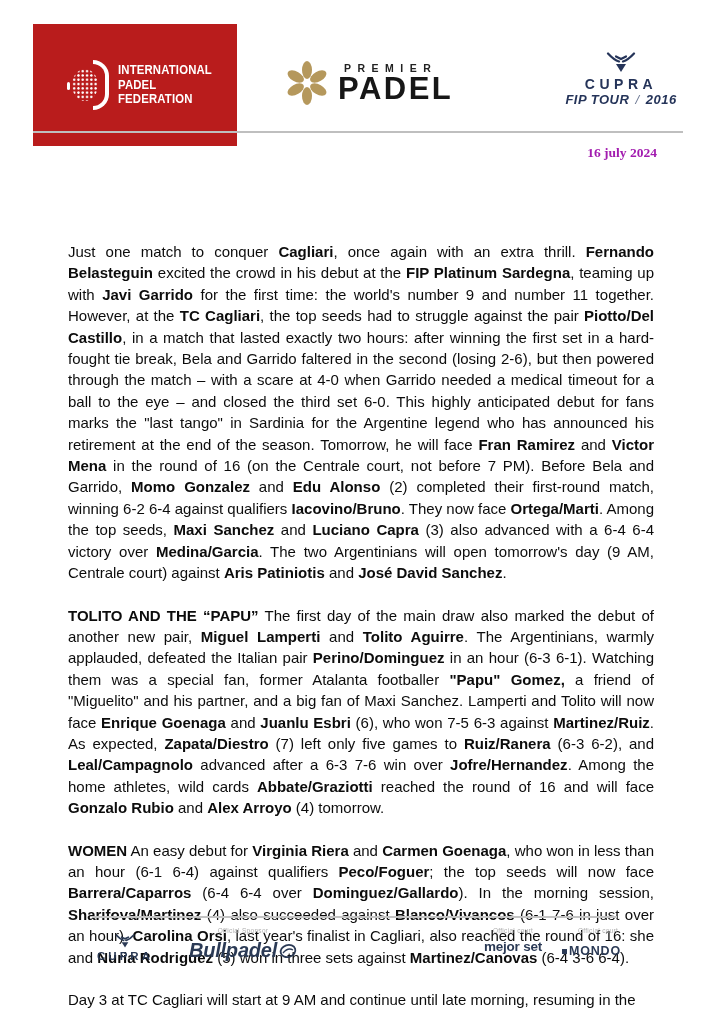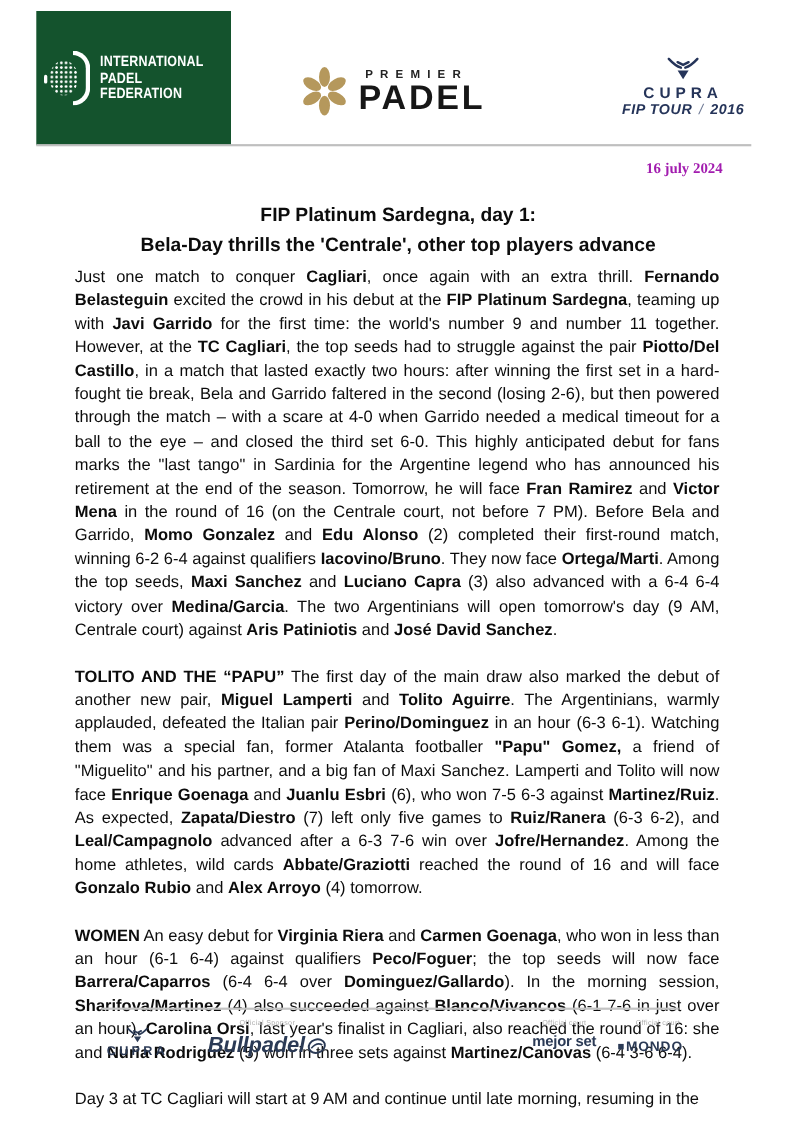--- a/index.html
+++ b/index.html
@@ -1,32 +1,32 @@
 <!DOCTYPE html>
 <html><head>
 <meta charset="utf-8">
 <style>
   html,body{margin:0;padding:0;background:#ffffff;}
   .page{position:relative;width:724px;height:1024px;background:#ffffff;overflow:hidden;
         font-family:"Liberation Sans", sans-serif;color:#111;}
 
   
-  .ipf{position:absolute;left:33px;top:10px;width:177px;height:122px;background:#14532d;
-       display:flex;align-items:center;justify-content:center;gap:9px;}
+  .ipf{position:absolute;left:33px;top:24px;width:177px;height:122px;background:#b91c1c;
+       display:flex;align-items:center;justify-content:center;gap:9px;padding-left:27px;}
   .racket{position:relative;width:42px;height:52px;flex:0 0 auto;}
   .racket .dots{position:absolute;left:5px;top:10px;width:26px;height:32px;border-radius:50%;
        background-image:radial-gradient(circle,#fff 1.1px,rgba(255,255,255,0) 1.3px);
        background-size:4.3px 4.3px;}
   .racket .crescent{position:absolute;right:0;top:1px;width:16px;height:50px;
        border:4px solid #fff;border-left:none;border-radius:0 26px 26px 0;box-sizing:border-box;}
   .racket .tick{position:absolute;left:0;top:23px;width:3px;height:8px;background:#fff;border-radius:2px;}
   .ipf-text{color:#fff;font-weight:bold;font-size:13.5px;line-height:14.5px;letter-spacing:.2px;
        transform:scaleX(.84);transform-origin:left center;white-space:nowrap;}
 
-  .premier{position:absolute;left:272px;top:58px;display:flex;align-items:center;gap:8px;justify-content:space-between;}
+  .premier{position:absolute;left:284px;top:58px;display:flex;align-items:center;gap:8px;justify-content:space-between;}
   .premier-top{font-size:10.5px;font-weight:bold;letter-spacing:6.5px;color:#222;margin-left:6px;}
   .premier-main{font-size:31px;font-weight:bold;letter-spacing:2.5px;color:#171717;line-height:30px;}
 
   .cupra{position:absolute;left:563px;top:52px;width:116px;text-align:center;color:#253459;}
   .cupra svg{display:block;margin:0 auto 2px auto;}
   .cupra-brand{font-size:14px;font-weight:bold;letter-spacing:4.5px;line-height:16px;}
   .cupra-sub{font-size:13px;font-weight:bold;font-style:italic;letter-spacing:.5px;line-height:15px;}
   .cupra-sub .slash{font-weight:normal;color:#6c7793;padding:0 2px;}
 
   .rule{position:absolute;left:33px;top:131px;width:650px;height:2px;background:#bfbfbf;}
@@ -121,24 +121,20 @@
     <div class="cupra-sub">
       <span>FIP TOUR</span>
       <span class="slash">/</span>
       <span>2016</span>
     </div>
   </div>
 
   <div class="rule"></div>
   <div class="date">16 july 2024</div>
 
-  <div class="title">
-    <div>FIP Platinum Sardegna, day 1:</div>
-    <div>Bela-Day thrills the 'Centrale', other top players advance</div>
-  </div>
 
   <div class="article" id="article">
       <p><span>Just one match to conquer </span><span class="b">Cagliari</span><span>, once again with an extra thrill. </span><span class="b">Fernando Belasteguin</span><span> excited the crowd in his debut at the </span><span class="b">FIP Platinum Sardegna</span><span>, teaming up with </span><span class="b">Javi Garrido</span><span> for the first time: the world's number 9 and number 11 together. However, at the </span><span class="b">TC Cagliari</span><span>, the top seeds had to struggle against the pair </span><span class="b">Piotto/Del Castillo</span><span>, in a match that lasted exactly two hours: after winning the first set in a hard-fought tie break, Bela and Garrido faltered in the second (losing 2-6), but then powered through the match – with a scare at 4-0 when Garrido needed a medical timeout for a ball to the eye – and closed the third set 6-0. This highly anticipated debut for fans marks the "last tango" in Sardinia for the Argentine legend who has announced his retirement at the end of the season. Tomorrow, he will face </span><span class="b">Fran Ramirez</span><span> and </span><span class="b">Victor Mena</span><span> in the round of 16 (on the Centrale court, not before 7 PM). Before Bela and Garrido, </span><span class="b">Momo Gonzalez</span><span> and </span><span class="b">Edu Alonso</span><span> (2) completed their first-round match, winning 6-2 6-4 against qualifiers </span><span class="b">Iacovino/Bruno</span><span>. They now face </span><span class="b">Ortega/Marti</span><span>. Among the top seeds, </span><span class="b">Maxi Sanchez</span><span> and </span><span class="b">Luciano Capra</span><span> (3) also advanced with a 6-4 6-4 victory over </span><span class="b">Medina/Garcia</span><span>. The two Argentinians will open tomorrow's day (9 AM, Centrale court) against </span><span class="b">Aris Patiniotis</span><span> and </span><span class="b">José David Sanchez</span><span>.</span></p>
       <p><span class="b">TOLITO AND THE “PAPU”</span><span> The first day of the main draw also marked the debut of another new pair, </span><span class="b">Miguel Lamperti</span><span> and </span><span class="b">Tolito Aguirre</span><span>. The Argentinians, warmly applauded, defeated the Italian pair </span><span class="b">Perino/Dominguez</span><span> in an hour (6-3 6-1). Watching them was a special fan, former Atalanta footballer </span><span class="b">"Papu" Gomez,</span><span> a friend of "Miguelito" and his partner, and a big fan of Maxi Sanchez. Lamperti and Tolito will now face </span><span class="b">Enrique Goenaga</span><span> and </span><span class="b">Juanlu Esbri</span><span> (6), who won 7-5 6-3 against </span><span class="b">Martinez/Ruiz</span><span>. As expected, </span><span class="b">Zapata/Diestro</span><span> (7) left only five games to </span><span class="b">Ruiz/Ranera</span><span> (6-3 6-2), and </span><span class="b">Leal/Campagnolo</span><span> advanced after a 6-3 7-6 win over </span><span class="b">Jofre/Hernandez</span><span>. Among the home athletes, wild cards </span><span class="b">Abbate/Graziotti</span><span> reached the round of 16 and will face </span><span class="b">Gonzalo Rubio</span><span> and </span><span class="b">Alex Arroyo</span><span> (4) tomorrow.</span></p>
       <p><span class="b">WOMEN</span><span> An easy debut for </span><span class="b">Virginia Riera</span><span> and </span><span class="b">Carmen Goenaga</span><span>, who won in less than an hour (6-1 6-4) against qualifiers </span><span class="b">Peco/Foguer</span><span>; the top seeds will now face </span><span class="b">Barrera/Caparros</span><span> (6-4 6-4 over </span><span class="b">Dominguez/Gallardo</span><span>). In the morning session, </span><span class="b">Sharifova/Martinez</span><span> (4) also succeeded against </span><span class="b">Blanco/Vivancos</span><span> (6-1 7-6 in just over an hour). </span><span class="b">Carolina Orsi</span><span>, last year's finalist in Cagliari, also reached the round of 16: she and </span><span class="b">Nuria Rodriguez</span><span> (5) won in three sets against </span><span class="b">Martinez/Canovas</span><span> (6-4 3-6 6-4).</span></p>
       <p><span>Day 3 at TC Cagliari will start at 9 AM and continue until late morning, resuming in the</span></p>
     </div>
 
   <div class="frule"></div>
 

